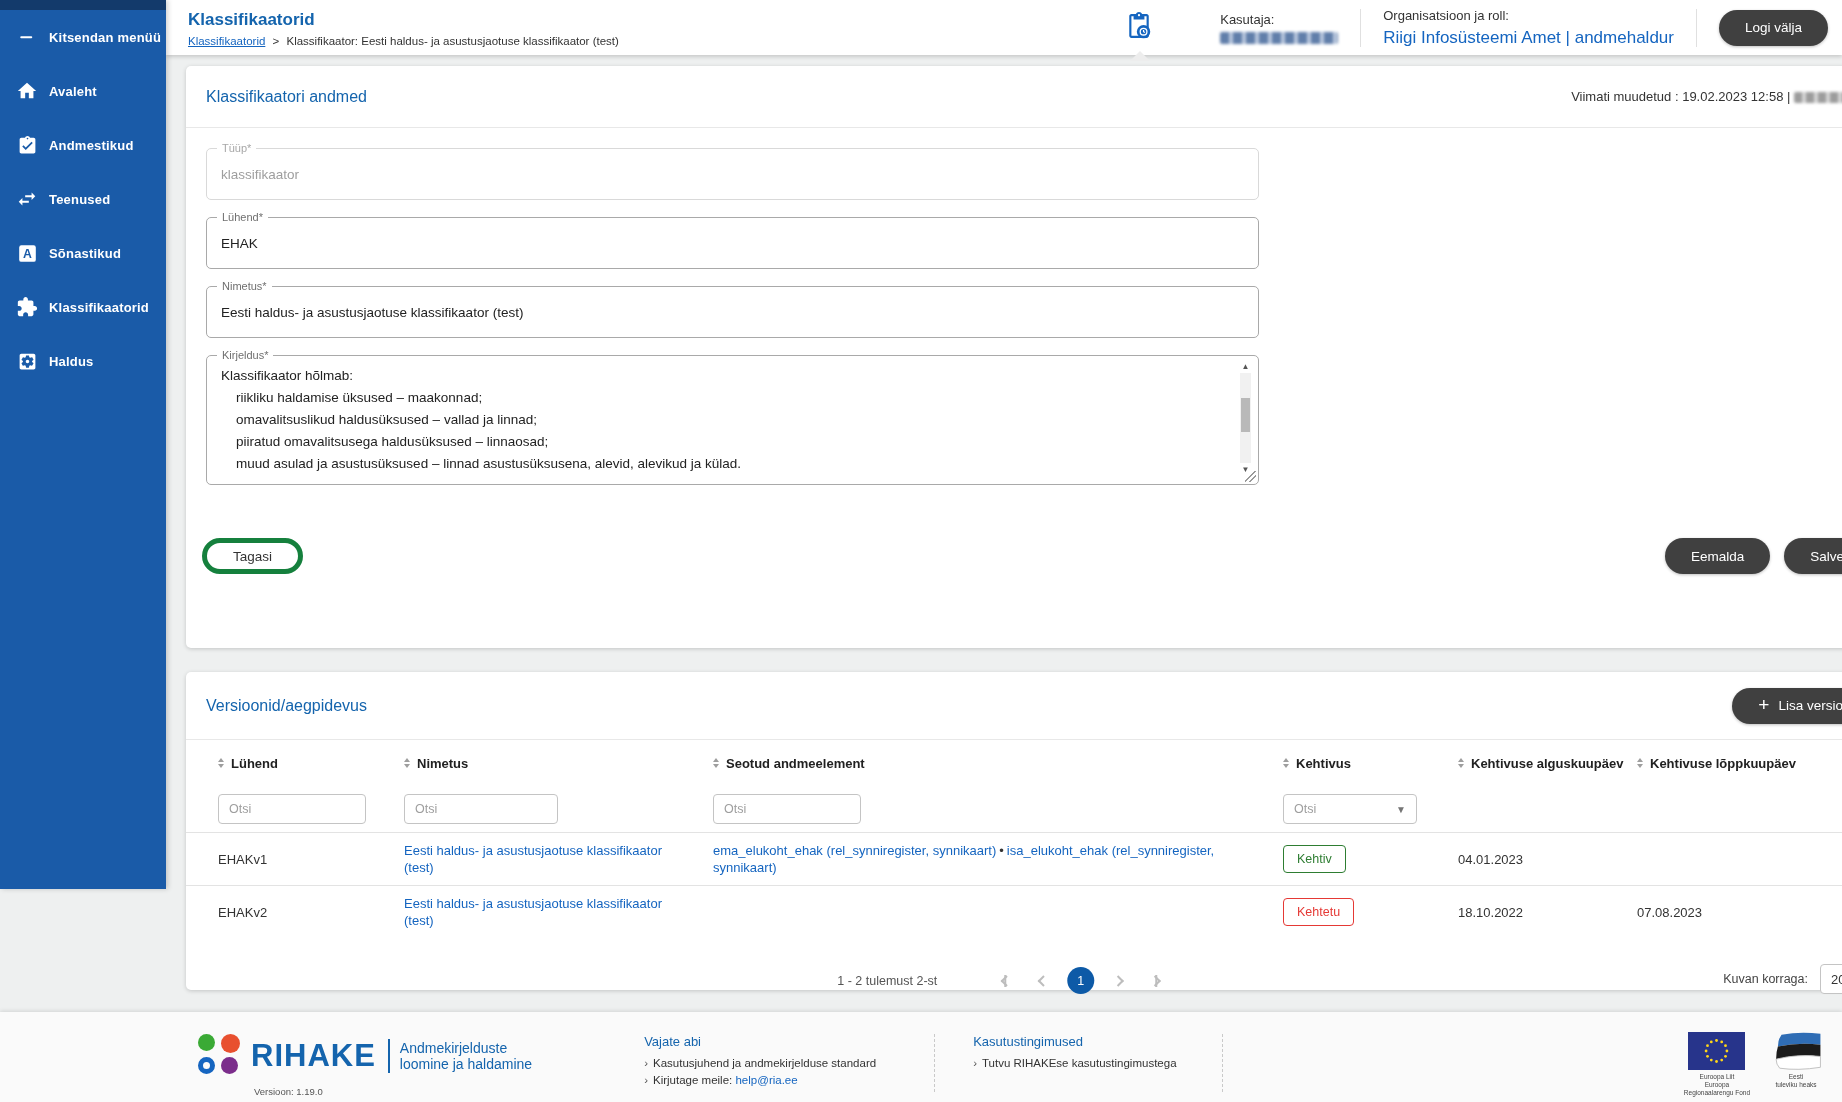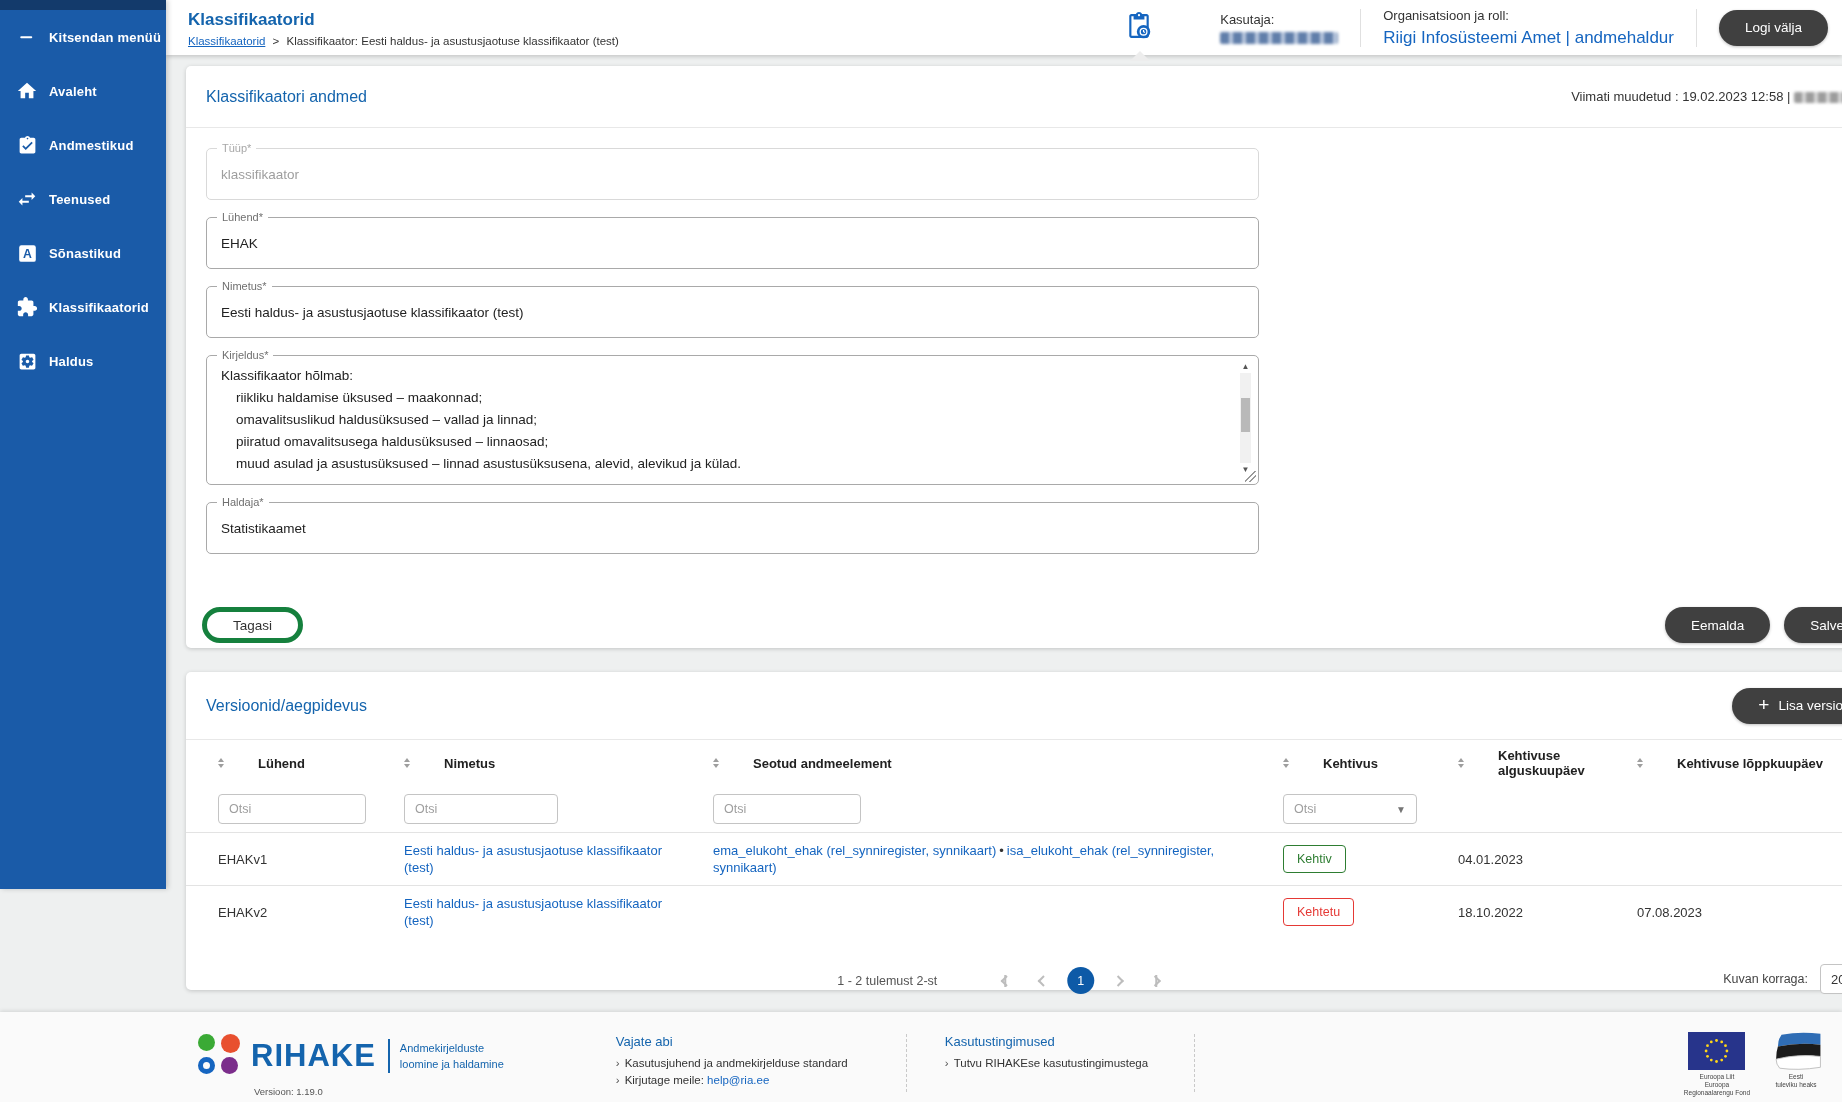--- a/index.html
+++ b/index.html
@@ -66,21 +66,21 @@
 
   .actions { display:flex; align-items:center; padding:36px 16px 0 16px; }
   .actions .spacer { flex:1; }
   .actions .btn + .btn { margin-left:14px; }
 
   
   .card-versions { margin-top:24px; height:318px; }
   .card-versions .card-head { height:68px; border-bottom:1px solid #e8e8e8; }
   .vrow { display:grid; grid-template-columns:186px 309px 570px 175px 179px 1fr; padding:0 20px 0 32px; align-items:center; }
   .vrow-head { height:46px; font-size:13px; font-weight:bold; color:#212121; }
-  .hcell { display:flex; align-items:center; cursor:pointer;gap:27px; }
+  .hcell { display:flex; align-items:center; cursor:pointer; }
   .sort { display:inline-flex; flex-direction:column; gap:2px; margin-right:7px; }
   .sort i { width:0; height:0; border-left:3.5px solid transparent; border-right:3.5px solid transparent; }
   .sort .up { border-bottom:4px solid #9e9e9e; }
   .sort .down { border-top:4px solid #9e9e9e; }
   .vrow-filter { height:46px; }
   .filter-input { width:148px; height:30px; border:1px solid #c4c4c4; border-radius:4px; font-family:inherit; font-size:12.5px; padding:0 10px; color:#333; outline:none; }
   .filter-input::placeholder { color:#9e9e9e; }
   .c2 .filter-input { width:154px; }
   .select-box { width:134px; height:30px; border:1px solid #c4c4c4; border-radius:4px; display:flex; align-items:center; padding:0 10px; font-size:12.5px; color:#9e9e9e; cursor:pointer; background:#fff; }
   .select-box .caret { margin-left:auto; color:#757575; font-size:10px; }
@@ -112,21 +112,21 @@
   .f-logo-block { display:flex; flex-direction:column; margin-left:198px; margin-top:22px; }
   .f-logo-row { display:flex; align-items:center; }
   .logo-dots { display:grid; grid-template-columns:20px 20px; grid-template-rows:20px 20px; gap:3px; margin-right:10px; }
   .dot { width:17px; height:17px; border-radius:50%; }
   .dot-green { background:#3aaa35; }
   .dot-orange { background:#e8502f; width:19px; height:19px; }
   .dot-blue { background:transparent; border:5px solid #1565c0; width:17px; height:17px; }
   .dot-purple { background:#7b2d8b; }
   .logo-word { color:#1464ad; font-size:31px; font-weight:bold; letter-spacing:1px; }
   .logo-divider { width:2px; height:34px; background:#1464ad; margin:0 10px 0 12px; }
-  .logo-tagline { color:#1464ad; font-size:11px; line-height:16px; }
+  .logo-tagline { color:#1464ad; font-size:14px; line-height:16px; }
   .f-version { font-size:9.5px; color:#555; margin-top:9px; margin-left:56px; }
   .f-col { margin-top:22px; }
   .f-col-help { margin-left:112px; width:290px; }
   .f-col-terms { padding-left:38px; border-left:1px dashed #c9c9c9; min-height:58px; width:288px; }
   .f-divider2 { border-left:1px dashed #c9c9c9; min-height:58px; margin-top:22px; }
   .f-head { color:#1464ad; font-size:13px; margin-bottom:8px; }
   .f-link-row { font-size:11.5px; color:#333; margin-top:5px; cursor:pointer; }
   .f-link-row .arrow { color:#555; margin-right:5px; }
   .f-link-row .mail { color:#1565c0; }
   .f-logos { margin-left:auto; margin-right:18px; margin-top:20px; display:flex; gap:18px; }
@@ -270,24 +270,20 @@
     piiratud omavalitsusega haldusüksused – linnaosad;
     muud asulad ja asustusüksused – linnad asustusüksusena, alevid, alevikud ja külad.</div>
           <div class="fake-scrollbar">
             <span class="sb-arrow">▲</span>
             <span class="sb-track">
                 <span class="sb-thumb"></span>
               </span>
             <span class="sb-arrow">▼</span>
           </div>
           <div class="resize-handle"></div>
-        </div>
-        <div class="field">
-          <span class="field-label">Haldaja*</span>
-          <input class="field-input" value="Statistikaamet" style="">
         </div>
       </div>
       <div class="actions">
         <button class="btn btn-outline">Tagasi</button>
         <div class="spacer"></div>
         <button class="btn btn-primary">Eemalda</button>
         <button class="btn btn-primary">Salvesta</button>
       </div>
     </section>
 

